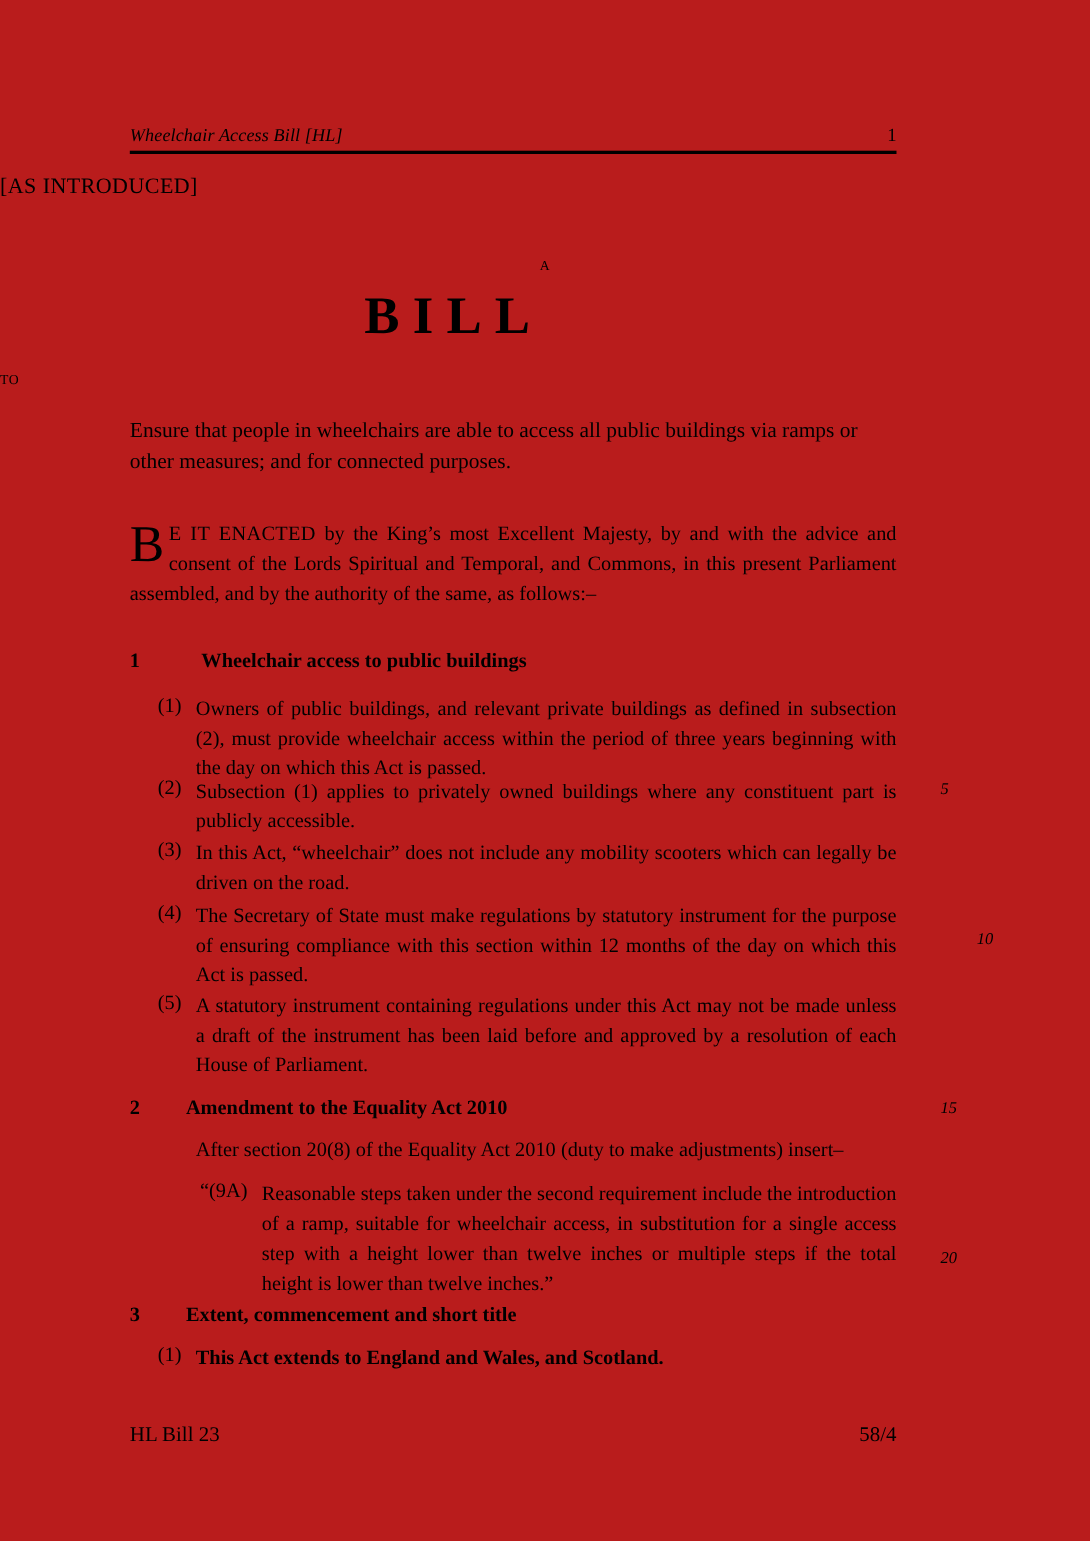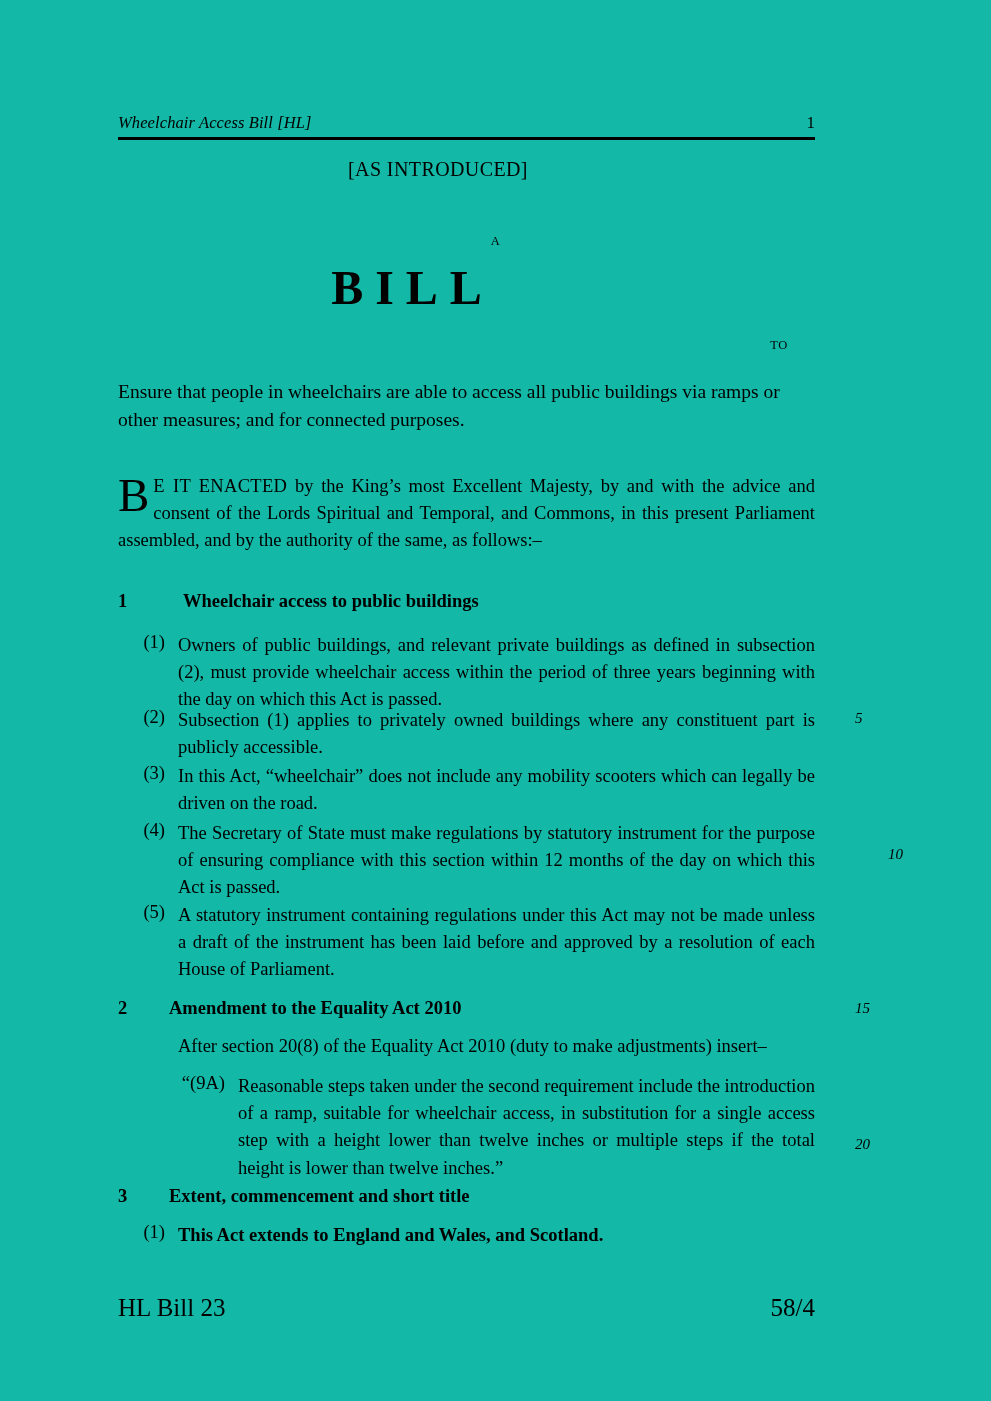--- a/index.html
+++ b/index.html
@@ -5,21 +5,21 @@
 <style>
   html, body {
     margin: 0;
     padding: 0;
     background: #ffffff;
   }
   .page {
     position: relative;
     width: 991px;
     height: 1401px;
-    background: #14b8a6;
+    background: #b91c1c;
     font-family: "Liberation Serif", "DejaVu Serif", serif;
     color: #000000;
     overflow: hidden;
   }
 
   
   .running-head {
     position: absolute;
     left: 118px;
     top: 113px;
@@ -38,21 +38,20 @@
   .running-head-page {
     font-size: 17px;
   }
 
   
   .as-introduced {
     position: absolute;
     left: 0;
     top: 158px;
     width: 876px;
-    text-align: center;
     font-size: 20px;
     letter-spacing: 0.4px;
   }
   .art-a {
     position: absolute;
     left: 0;
     top: 234px;
     width: 991px;
     text-align: center;
     font-size: 12.5px;
@@ -68,21 +67,21 @@
     font-weight: bold;
     letter-spacing: 12px;
     text-indent: 12px;
     line-height: 1.08;
   }
   .art-to {
     position: absolute;
     left: 0;
     top: 338px;
     width: 788px;
-    text-align: right;
+    text-align: left;
     font-size: 12.5px;
     letter-spacing: 0.6px;
   }
 
   
   .long-title {
     position: absolute;
     left: 118px;
     top: 378px;
     width: 697px;
@@ -164,21 +163,21 @@
 
   
   .footer {
     position: absolute;
     left: 118px;
     top: 1294px;
     width: 697px;
     display: flex;
     align-items: baseline;
     justify-content: space-between;
-    font-size: 25px;
+    font-size: 19px;
   }
 </style>
 </head>
 <body>
 
 <div class="page">
 
   <div class="running-head">
     <span class="running-head-title">Wheelchair Access Bill [HL]</span>
     <span class="running-head-page">1</span>

